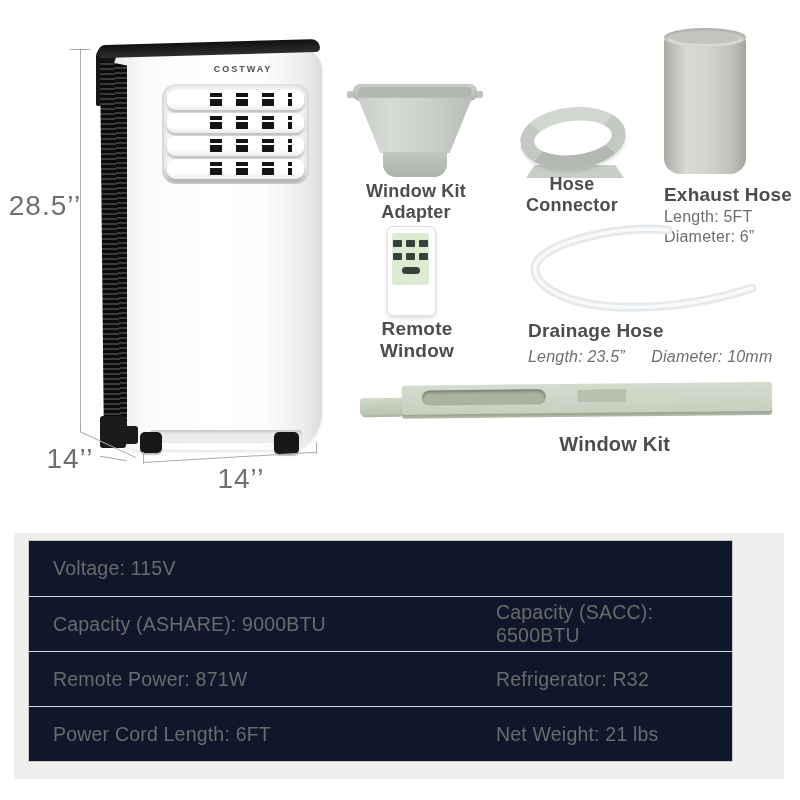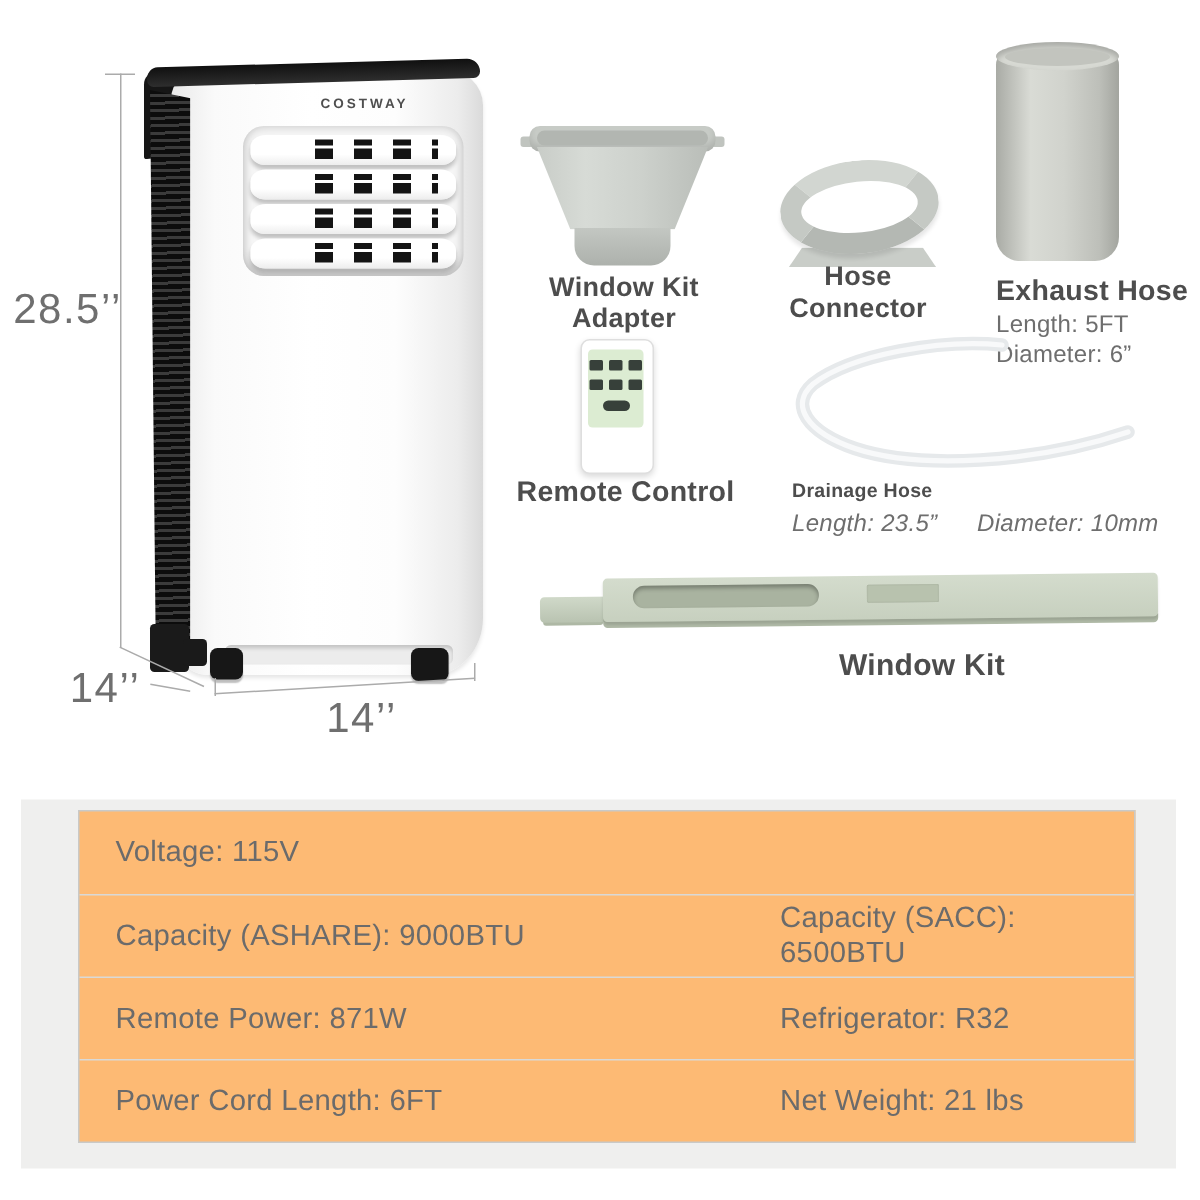--- a/index.html
+++ b/index.html
@@ -113,21 +113,21 @@
     background:linear-gradient(180deg,#d4dccd 0%,#c7d0bf 100%);border-radius:3px;
     box-shadow:0 2px 2px rgba(0,0,0,0.12);}
   .winkit .edge{position:absolute;left:42px;top:29px;width:370px;height:6px;background:#b0baa7;border-radius:0 0 3px 3px;}
   .winkit .hole{position:absolute;left:62px;top:7px;width:124px;height:15px;background:#a9b3a0;
     border-radius:9px;box-shadow:inset 0 2px 3px rgba(0,0,0,0.30);}
   .winkit .chip{position:absolute;left:218px;top:8px;width:48px;height:12px;background:#b8c2ae;
     border-radius:1px;box-shadow:inset 0 0 1px rgba(0,0,0,0.2);}
 
   
   .spec-panel{position:absolute;left:14px;top:533px;width:770px;height:246px;background:#efefee;}
-  .spec-table{position:absolute;left:38px;top:7px;width:703px;height:220px;background:#fdba74;
+  .spec-table{position:absolute;left:14px;top:7px;width:703px;height:220px;background:#0f172a;
     border:1px solid #c9c9c7;display:grid;grid-template-rows:repeat(4,1fr);}
   .spec-row{display:grid;grid-template-columns:443px 1fr;align-items:center;padding-left:24px;}
   .spec-row + .spec-row{border-top:1px solid #d9d9d7;}
   .spec-cell{color:#6b6b6b;font-size:19.5px;letter-spacing:0.2px;}
 </style>
 </head>
 <body>
 
 <div class="stage">
 
@@ -208,28 +208,28 @@
         <div class="rbtn"></div>
         <div class="rbtn"></div>
         <div class="rbtn"></div>
         <div class="rbtn"></div>
         <div class="rbtn"></div>
         <div class="rbtn"></div>
       </div>
       <div class="oval"></div>
     </div>
   </div>
-  <div class="acc-title" style="left:342px;top:318px;width:150px;text-align:center;font-size:19px;">Remote Control</div>
+  <div class="acc-title" style="left:342px;top:318px;width:150px;text-align:center;font-size:19px;">Remote Window</div>
 
   <svg class="abs" style="left:528px;top:224px;" width="233" height="92" viewBox="0 0 233 92">
     <path d="M 140 6 C 100 2, 40 12, 14 32 C -2 46, 10 64, 42 75 C 84 89, 162 85, 224 64" fill="none" stroke="#e6e9eb" stroke-width="9" stroke-linecap="round"></path>
     <path d="M 140 6 C 100 2, 40 12, 14 32 C -2 46, 10 64, 42 75 C 84 89, 162 85, 224 64" fill="none" stroke="#f8f9fa" stroke-width="3.5" stroke-linecap="round"></path>
   </svg>
   <div class="drain-label">
-    <div class="acc-title" style="position:static;font-size:13px;">Drainage Hose</div>
+    <div class="acc-title" style="position:static;font-size:19px;">Drainage Hose</div>
     <div style="margin-top:6px;font-style:italic;">
       <span class="acc-spec">Length: 23.5”</span>
       <span class="acc-spec" style="margin-left:22px;">Diameter: 10mm</span>
     </div>
   </div>
 
   <div class="winkit">
     <div class="rail2"></div>
     <div class="rail1"></div>
     <div class="edge"></div>

